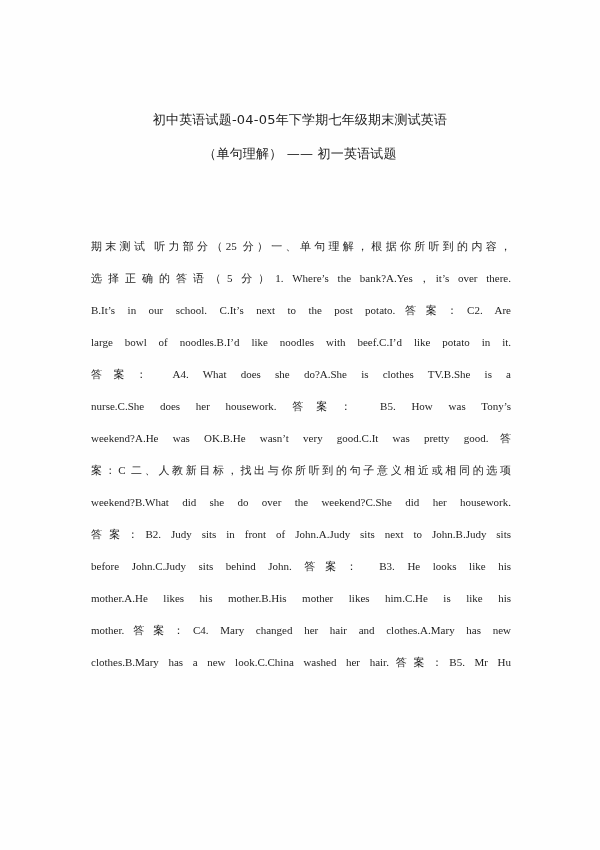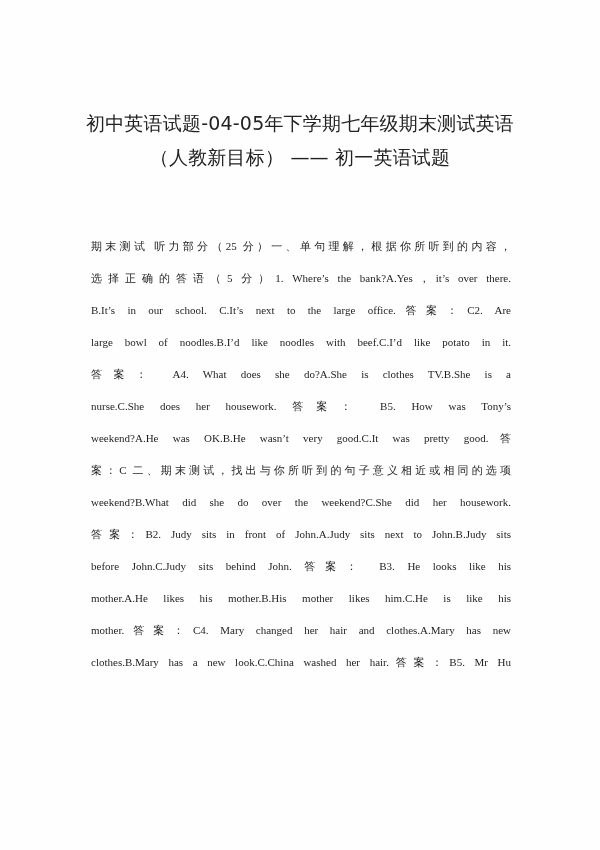--- a/index.html
+++ b/index.html
@@ -20,21 +20,21 @@
       width: 600px;
       height: 850px;
       background: #fefefe;
     }
     .title {
       position: absolute;
       left: 0;
       width: 600px;
       text-align: center;
       font-family: "DejaVu Sans", sans-serif;
-      font-size: 19px;
+      font-size: 13px;
       font-weight: normal;
       color: #222;
       margin: 0;
       letter-spacing: 0.2px;
     }
     .title.t1 { top: 111px; }
     .title.t2 { top: 145px; }
     .body {
       position: absolute;
       left: 91px;
@@ -56,31 +56,31 @@
     }
     .line.last {
       text-align-last: justify;
     }
   </style>
 </head>
 <body>
 
 <div class="page">
   <h1 class="title t1">初中英语试题-04-05年下学期七年级期末测试英语</h1>
-  <h2 class="title t2">（人教新目标） —— 初一英语试题</h2>
+  <h2 class="title t2">（单句理解） —— 初一英语试题</h2>
 
   <div class="body">
     <span class="line">期末测试 听力部分（25 分）一、单句理解，根据你所听到的内容，</span>
     <span class="line">选择正确的答语（5 分）1. Where’s the bank?A.Yes，it’s over there.</span>
-    <span class="line">B.It’s in our school.          C.It’s next to the large office.答案：C2. Are</span>
+    <span class="line">B.It’s in our school.          C.It’s next to the post potato.答案：C2. Are</span>
     <span class="line">large bowl of noodles.B.I’d like noodles with beef.C.I’d like potato in it.</span>
     <span class="line">答案： A4. What does she do?A.She is clothes TV.B.She is a</span>
     <span class="line">nurse.C.She does her housework. 答案： B5. How was Tony’s</span>
     <span class="line">weekend?A.He was OK.B.He wasn’t very good.C.It was pretty good.答</span>
-    <span class="line">案：C 二、期末测试，找出与你所听到的句子意义相近或相同的选项</span>
+    <span class="line">案：C 二、人教新目标，找出与你所听到的句子意义相近或相同的选项</span>
     <span class="line">weekend?B.What did she do over the weekend?C.She did her housework.</span>
     <span class="line">答案：B2. Judy sits in front of John.A.Judy sits next to John.B.Judy sits</span>
     <span class="line">before John.C.Judy sits behind John. 答案： B3. He looks like his</span>
     <span class="line">mother.A.He likes his mother.B.His mother likes him.C.He is like his</span>
     <span class="line">mother.答案：C4. Mary changed her hair and clothes.A.Mary has new</span>
     <span class="line last">clothes.B.Mary has a new look.C.China washed her hair.答案：B5. Mr Hu</span>
   </div>
 </div>
 
 </body></html>

